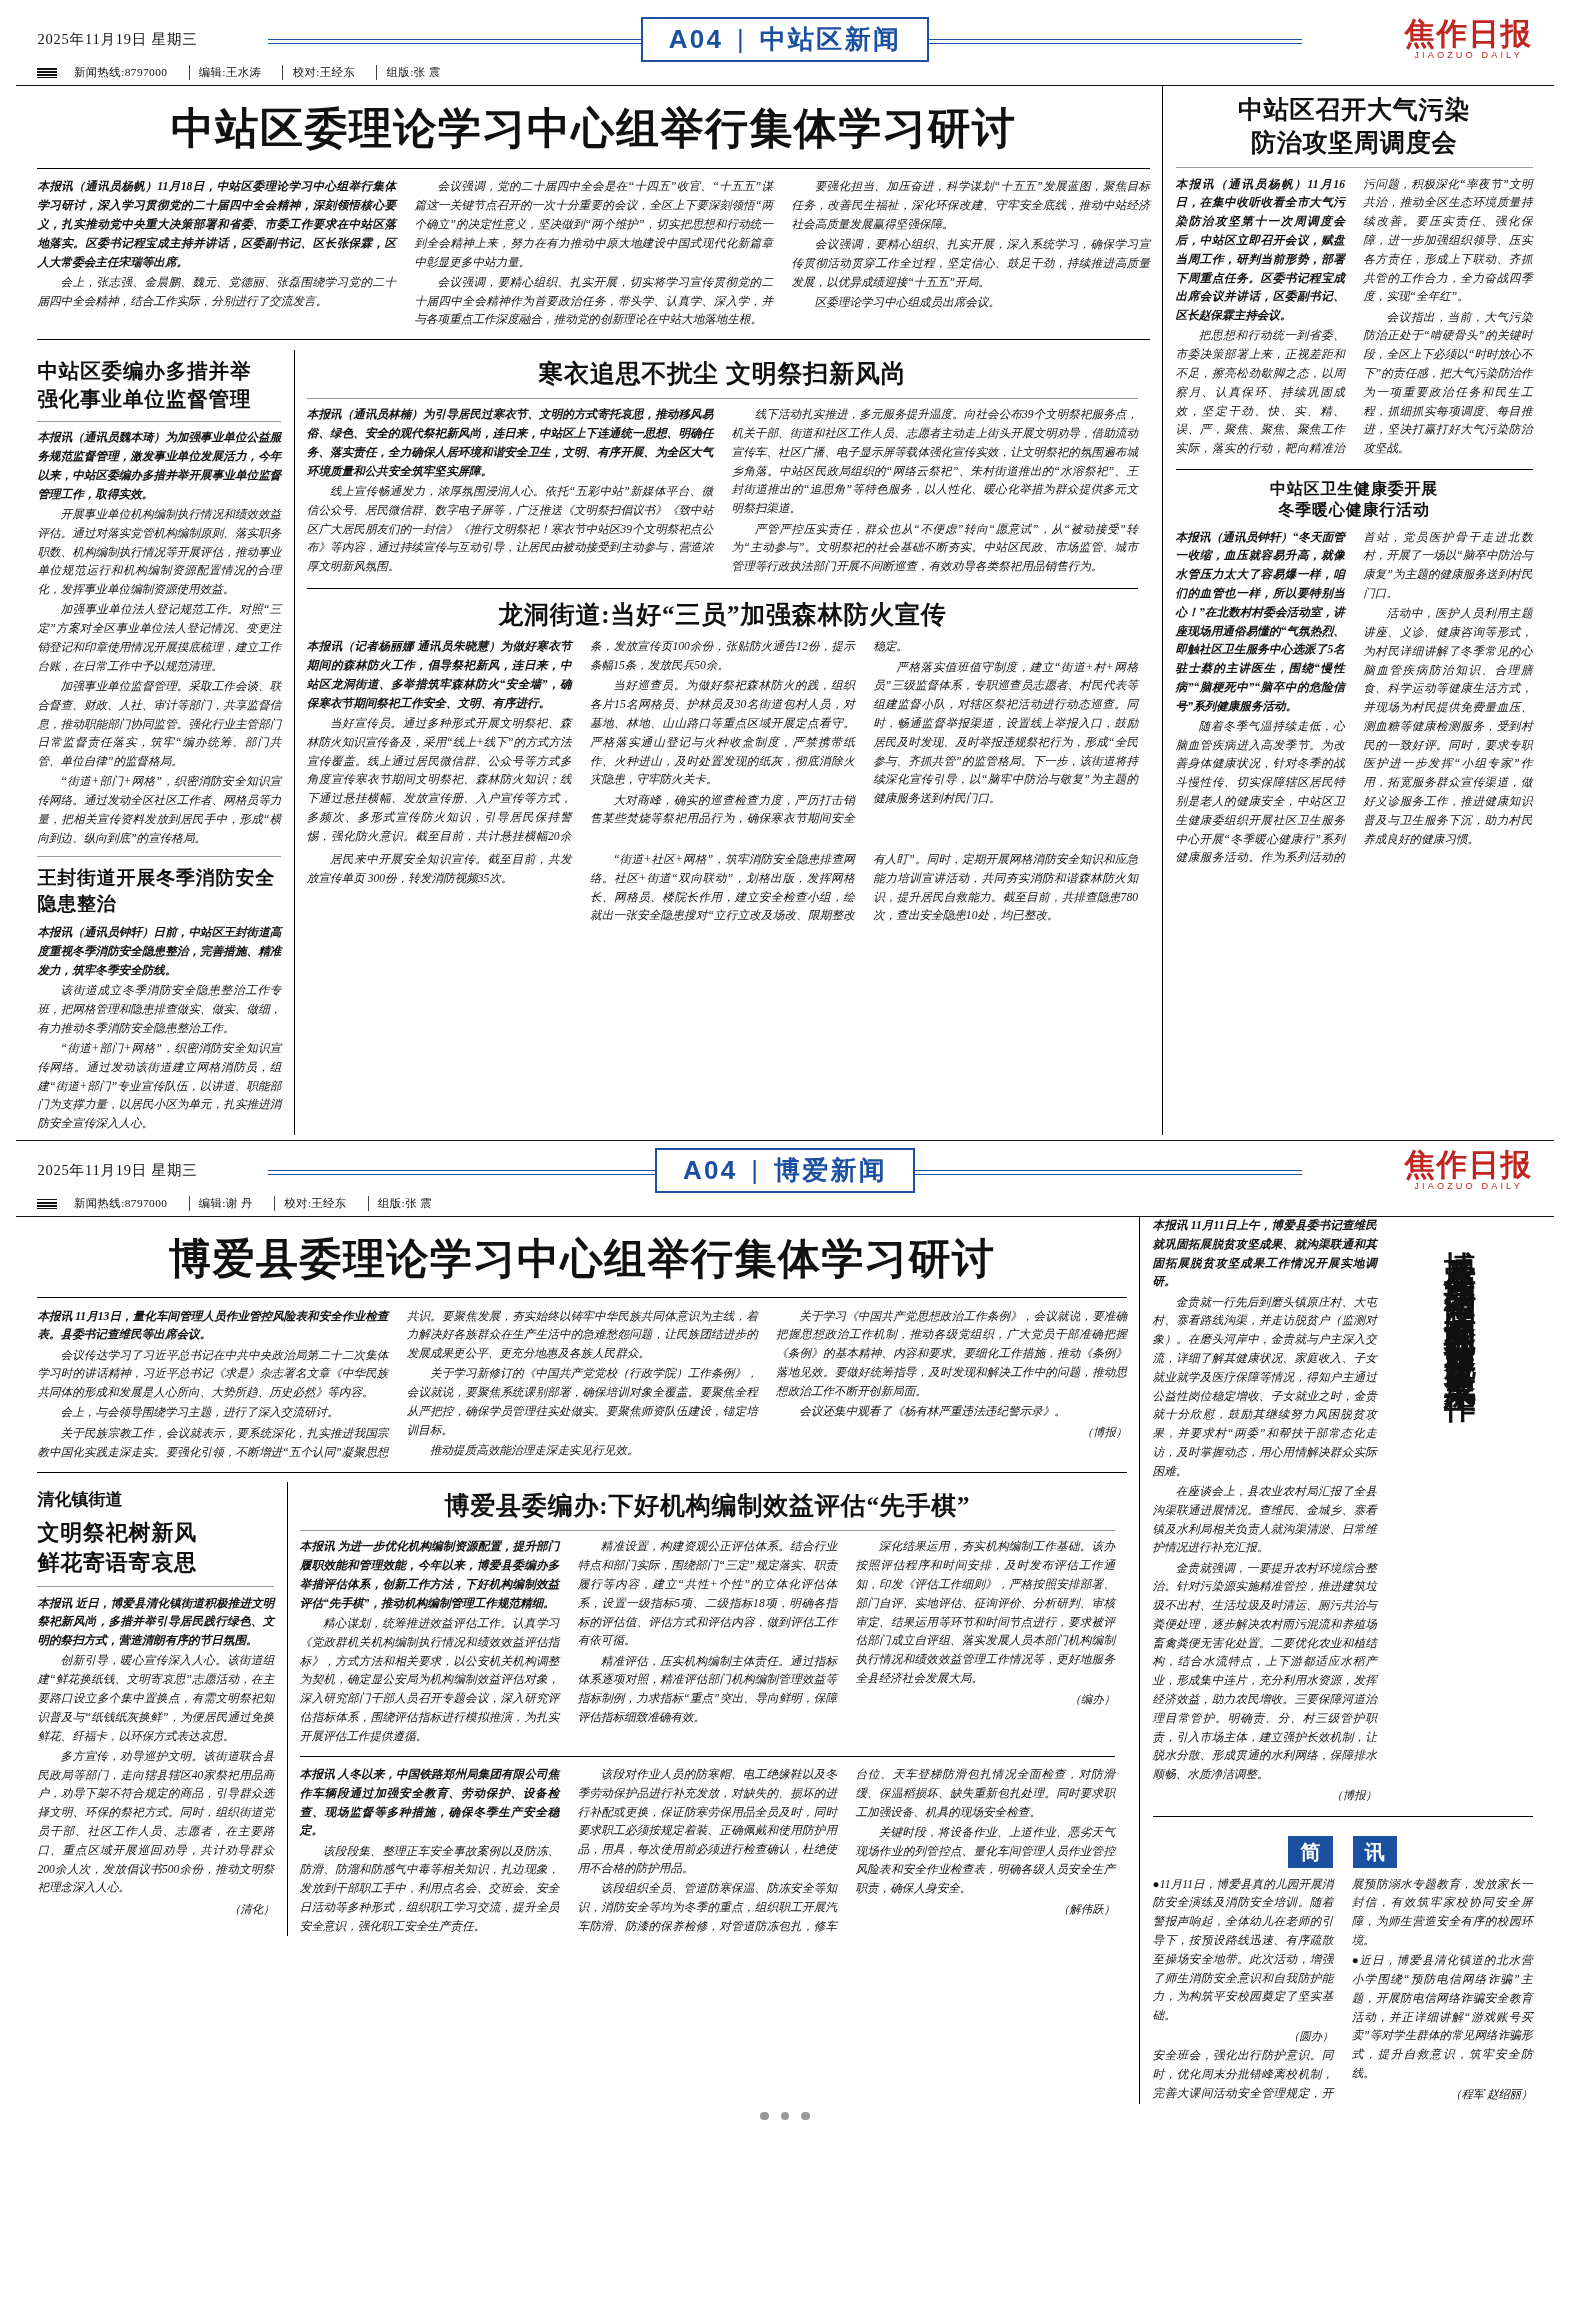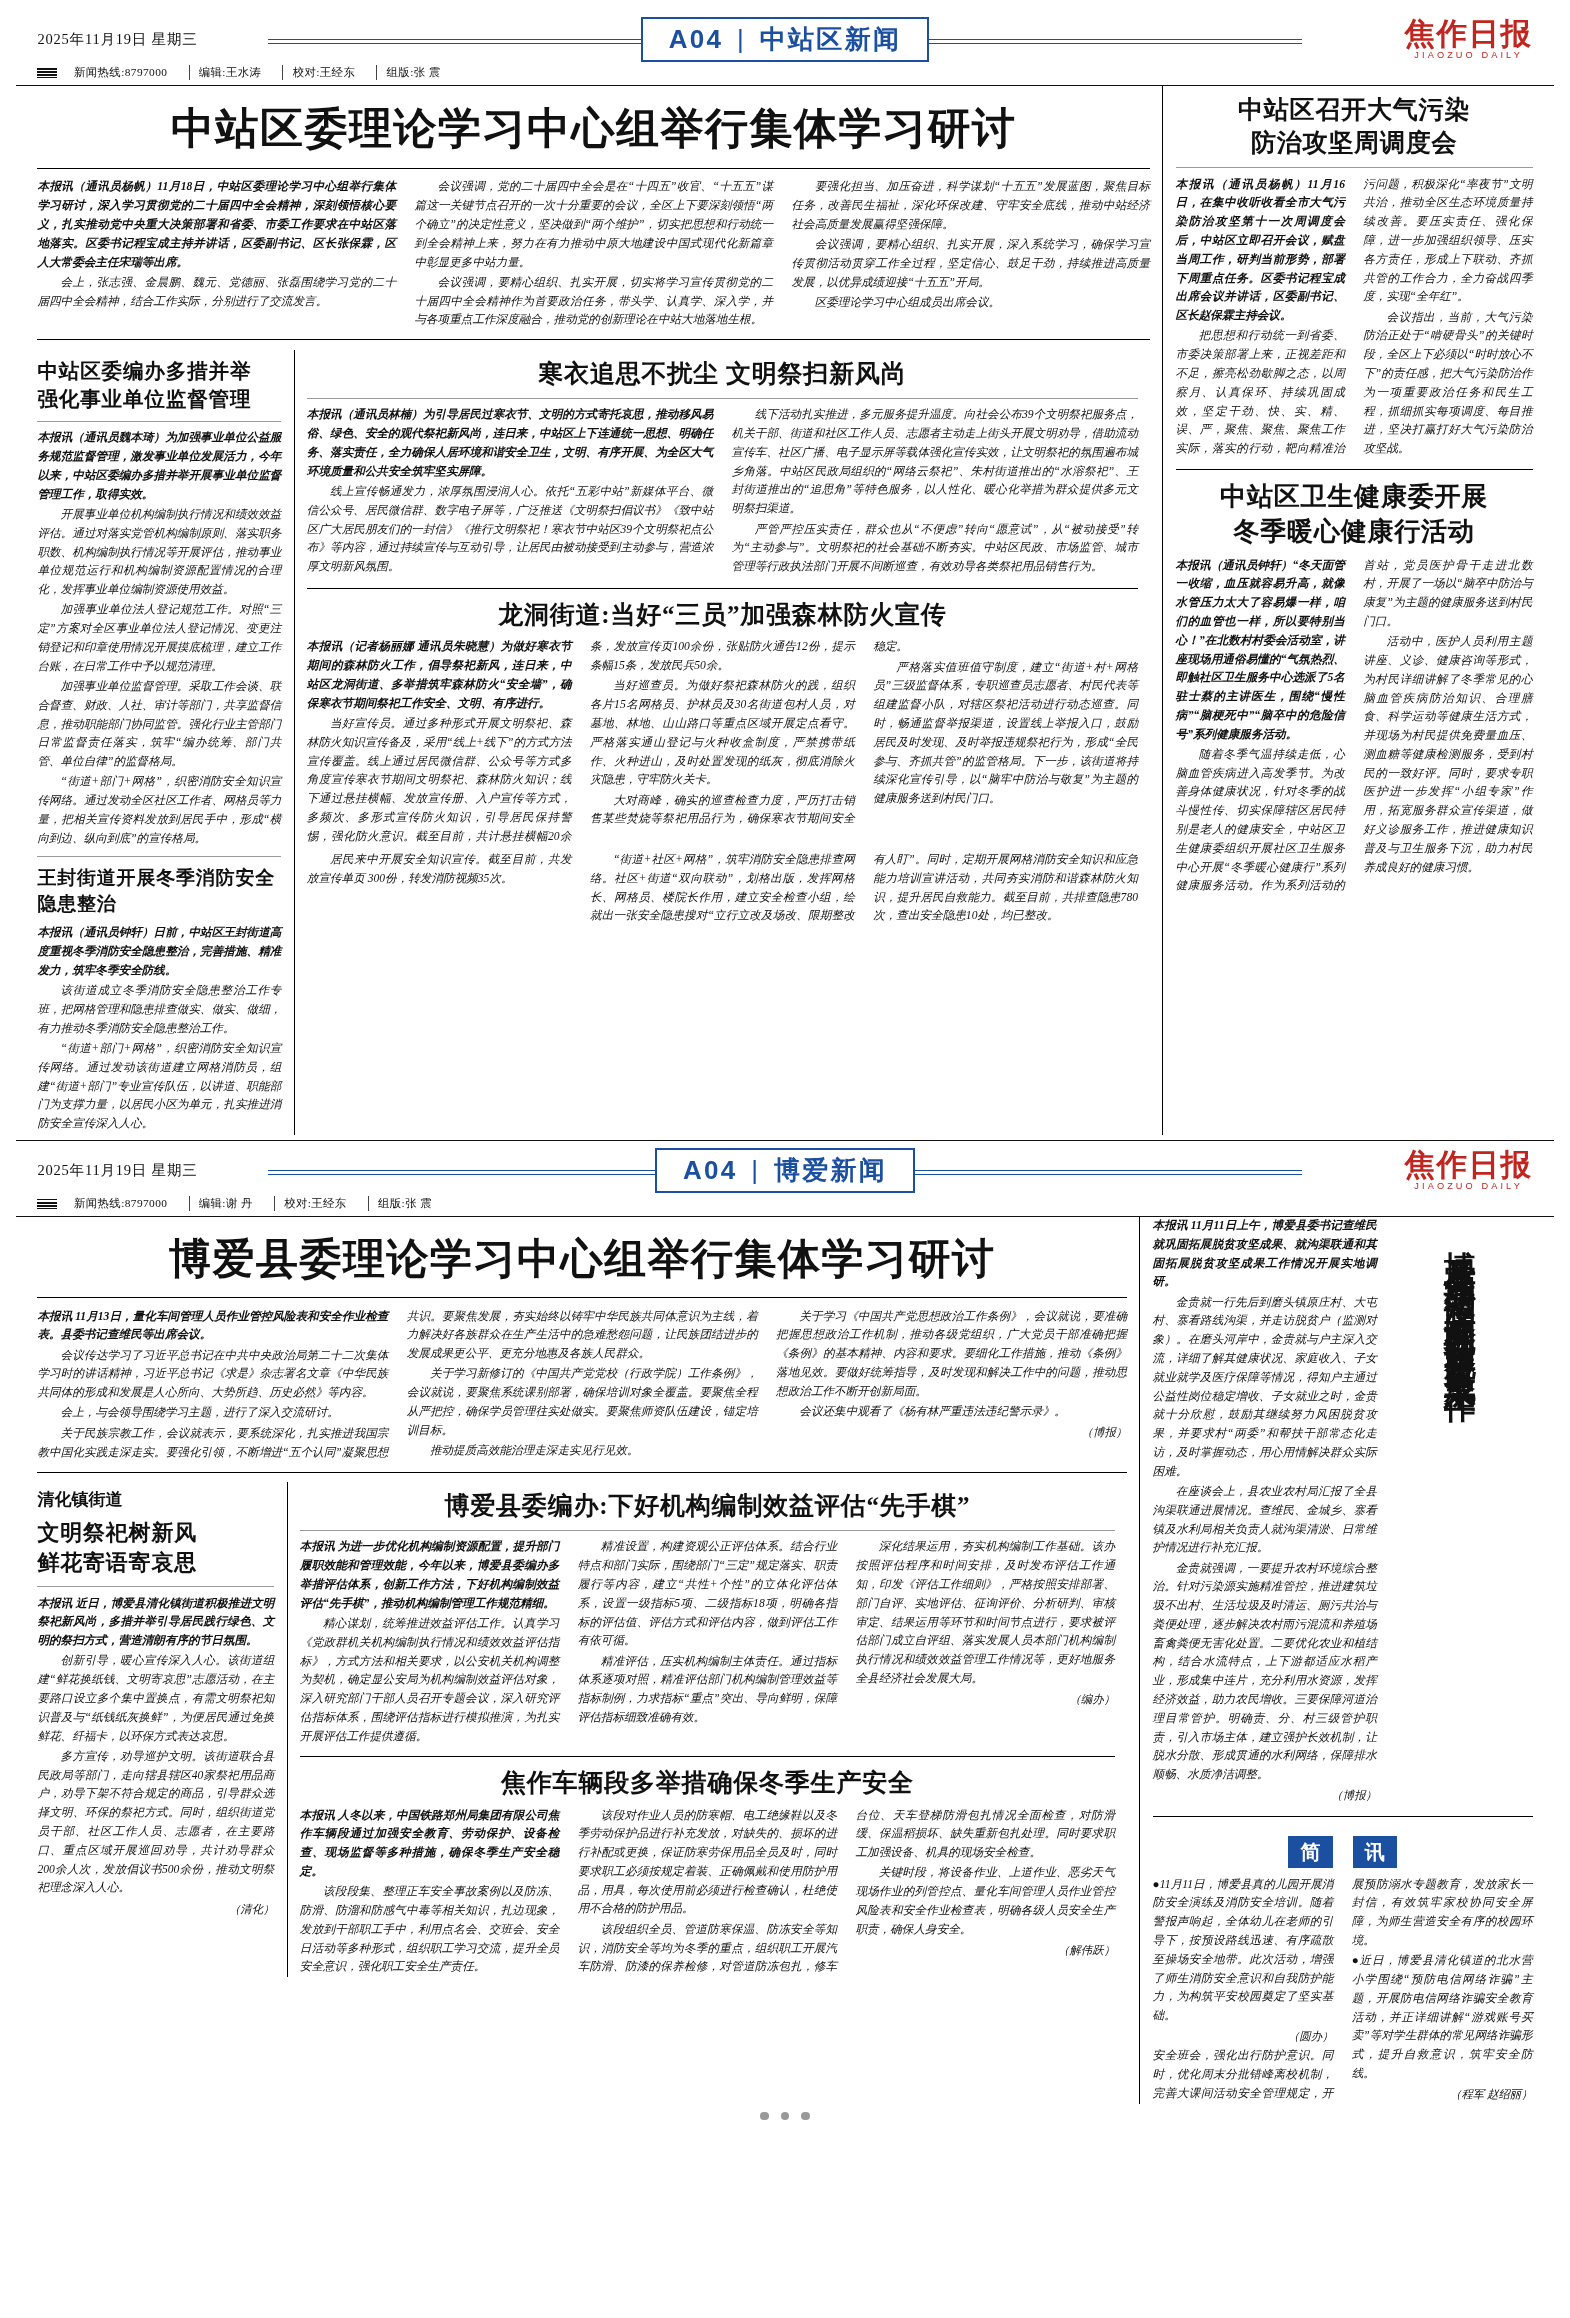--- a/index.html
+++ b/index.html
@@ -288,21 +288,21 @@
           <h2 class="sub" style="font-size:25px;white-space:pre-line;">中站区召开大气污染
 防治攻坚周调度会</h2>
           <div class="rule-thin"></div>
           <div class="body textcols2">
             <p class="noind"><span class="lead">本报讯（通讯员杨帆）11月16日，在集中收听收看全市大气污染防治攻坚第十一次周调度会后，中站区立即召开会议，赋盘当周工作，研判当前形势，部署下周重点任务。区委书记程宝成出席会议并讲话，区委副书记、区长赵保霖主持会议。</span></p>
             <p>把思想和行动统一到省委、市委决策部署上来，正视差距和不足，擦亮松劲歇脚之态，以周察月、认真保环、持续巩固成效，坚定干劲、快、实、精、误、严，聚焦、聚焦、聚焦工作实际，落实的行动，靶向精准治污问题，积极深化“率夜节”文明共治，推动全区生态环境质量持续改善。要压实责任、强化保障，进一步加强组织领导、压实各方责任，形成上下联动、齐抓共管的工作合力，全力奋战四季度，实现“全年红”。</p>
             <p>会议指出，当前，大气污染防治正处于“啃硬骨头”的关键时段，全区上下必须以“时时放心不下”的责任感，把大气污染防治作为一项重要政治任务和民生工程，抓细抓实每项调度、每目推进，坚决打赢打好大气污染防治攻坚战。</p>
           </div>
 
           <div class="rule"></div>
-          <h2 class="sub" style="font-size:26px;white-space:pre-line;">中站区卫生健康委开展
+          <h2 class="sub" style="font-size:16px;white-space:pre-line;">中站区卫生健康委开展
 冬季暖心健康行活动</h2>
           <div class="body textcols2">
             <p class="noind"><span class="lead">本报讯（通讯员钟轩）“冬天面管一收缩，血压就容易升高，就像水管压力太大了容易爆一样，咱们的血管也一样，所以要特别当心！”在北数村村委会活动室，讲座现场用通俗易懂的“气氛热烈、即触社区卫生服务中心选派了5名驻士蔡的主讲医生，围绕“慢性病”“脑梗死中”“脑卒中的危险信号”系列健康服务活动。</span></p>
             <p>随着冬季气温持续走低，心脑血管疾病进入高发季节。为改善身体健康状况，针对冬季的战斗慢性传、切实保障辖区居民特别是老人的健康安全，中站区卫生健康委组织开展社区卫生服务中心开展“冬季暖心健康行”系列健康服务活动。作为系列活动的首站，党员医护骨干走进北数村，开展了一场以“脑卒中防治与康复”为主题的健康服务送到村民门口。</p>
             <p>活动中，医护人员利用主题讲座、义诊、健康咨询等形式，为村民详细讲解了冬季常见的心脑血管疾病防治知识、合理膳食、科学运动等健康生活方式，并现场为村民提供免费量血压、测血糖等健康检测服务，受到村民的一致好评。同时，要求专职医护进一步发挥“小组专家”作用，拓宽服务群众宣传渠道，做好义诊服务工作，推进健康知识普及与卫生服务下沉，助力村民养成良好的健康习惯。</p>
           </div>
         </div>
 
       </div>
     </div>
@@ -376,21 +376,20 @@
               <div class="body textcols3">
                 <p class="noind"><span class="lead">本报讯  为进一步优化机构编制资源配置，提升部门履职效能和管理效能，今年以来，博爱县委编办多举措评估体系，创新工作方法，下好机构编制效益评估“先手棋”，推动机构编制管理工作规范精细。</span></p>
                 <p>精心谋划，统筹推进效益评估工作。认真学习《党政群机关机构编制执行情况和绩效效益评估指标》，方式方法和相关要求，以公安机关机构调整为契机，确定显公安局为机构编制效益评估对象，深入研究部门干部人员召开专题会议，深入研究评估指标体系，围绕评估指标进行模拟推演，为扎实开展评估工作提供遵循。</p>
                 <p>精准设置，构建资观公正评估体系。结合行业特点和部门实际，围绕部门“三定”规定落实、职责履行等内容，建立“共性+个性”的立体化评估体系，设置一级指标5项、二级指标18项，明确各指标的评估值、评估方式和评估内容，做到评估工作有依可循。</p>
                 <p>精准评估，压实机构编制主体责任。通过指标体系逐项对照，精准评估部门机构编制管理效益等指标制例，力求指标“重点”突出、导向鲜明，保障评估指标细致准确有效。</p>
                 <p>深化结果运用，夯实机构编制工作基础。该办按照评估程序和时间安排，及时发布评估工作通知，印发《评估工作细则》，严格按照安排部署、部门自评、实地评估、征询评价、分析研判、审核审定、结果运用等环节和时间节点进行，要求被评估部门成立自评组、落实发展人员本部门机构编制执行情况和绩效效益管理工作情况等，更好地服务全县经济社会发展大局。</p>
                 <p class="sig">（编办）</p>
               </div>
 
               <div class="rule"></div>
-              <h2 class="sub">焦作车辆段多举措确保冬季生产安全</h2>
               <div class="body textcols3">
                 <p class="noind"><span class="lead">本报讯  人冬以来，中国铁路郑州局集团有限公司焦作车辆段通过加强安全教育、劳动保护、设备检查、现场监督等多种措施，确保冬季生产安全稳定。</span></p>
                 <p>该段段集、整理正车安全事故案例以及防冻、防滑、防溜和防感气中毒等相关知识，扎边现象，发放到干部职工手中，利用点名会、交班会、安全日活动等多种形式，组织职工学习交流，提升全员安全意识，强化职工安全生产责任。</p>
                 <p>该段对作业人员的防寒帽、电工绝缘鞋以及冬季劳动保护品进行补充发放，对缺失的、损坏的进行补配或更换，保证防寒劳保用品全员及时，同时要求职工必须按规定着装、正确佩戴和使用防护用品，用具，每次使用前必须进行检查确认，杜绝使用不合格的防护用品。</p>
                 <p>该段组织全员、管道防寒保温、防冻安全等知识，消防安全等均为冬季的重点，组织职工开展汽车防滑、防漆的保养检修，对管道防冻包扎，修车台位、天车登梯防滑包扎情况全面检查，对防滑缓、保温稻损坏、缺失重新包扎处理。同时要求职工加强设备、机具的现场安全检查。</p>
                 <p>关键时段，将设备作业、上道作业、恶劣天气现场作业的列管控点、量化车间管理人员作业管控风险表和安全作业检查表，明确各级人员安全生产职责，确保人身安全。</p>
                 <p class="sig">（解伟跃）</p>
               </div>
             </div>
           </div>

